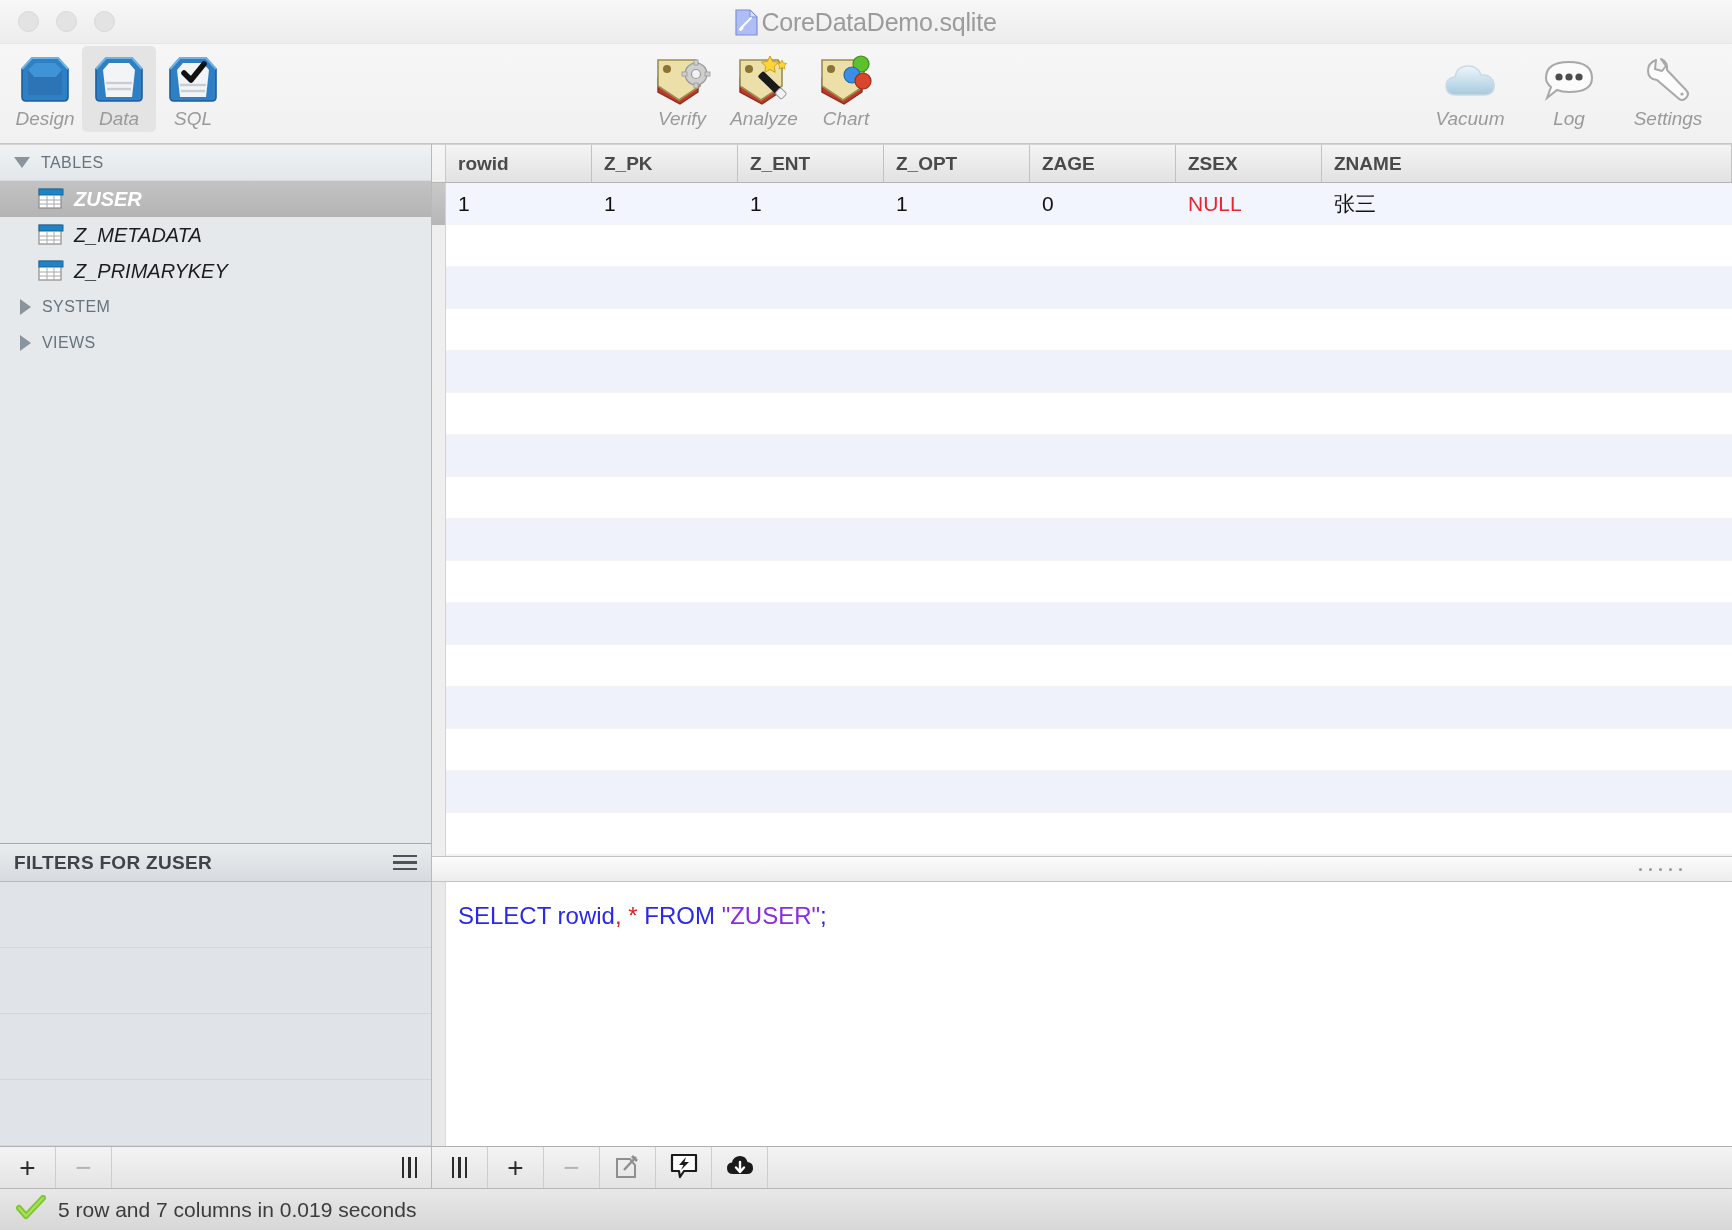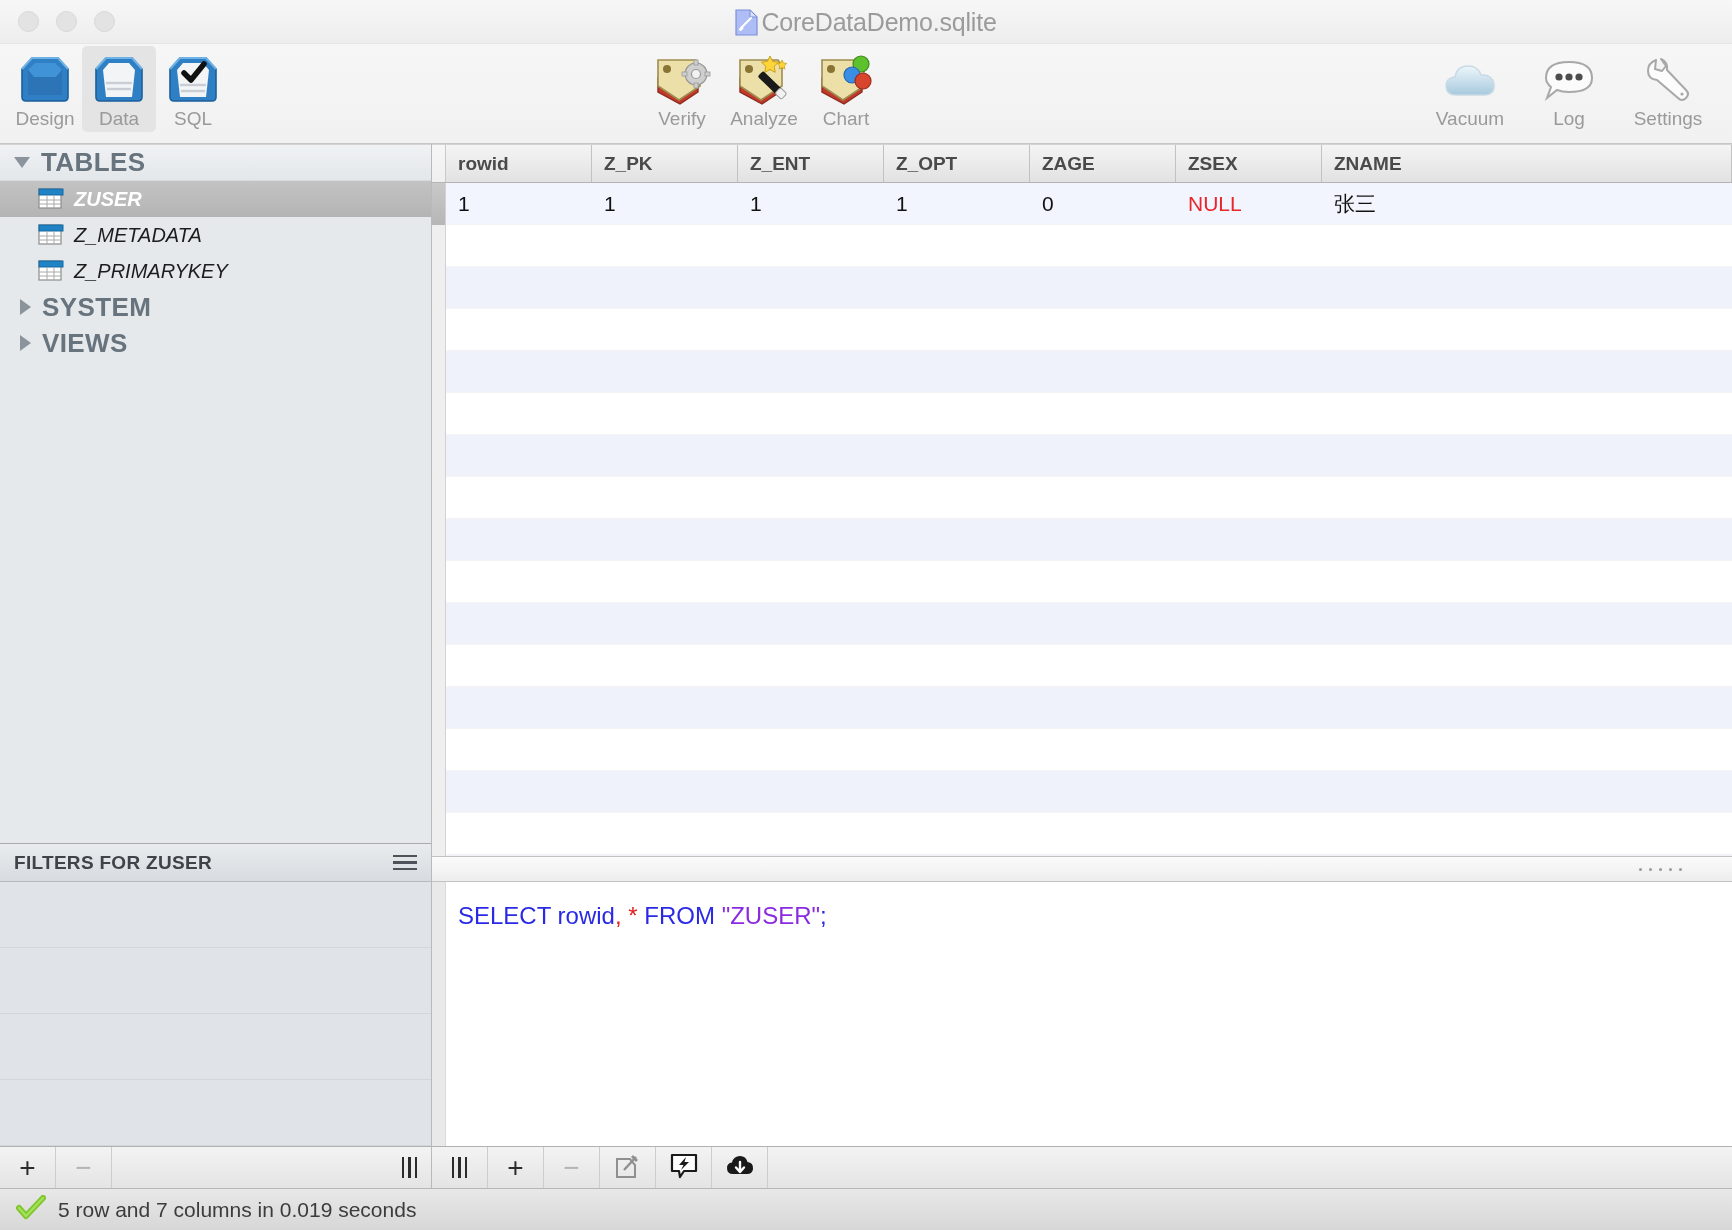--- a/index.html
+++ b/index.html
@@ -51,20 +51,21 @@
   .tb-group { position: absolute; display: flex; align-items: flex-start; }
   .tb-left  { left: 8px;  top: 2px; gap: 0px; }
   .tb-center{ left: 645px; top: 2px; gap: 8px; }
   .tb-right { right: 16px; top: 2px; gap: 14px; }
   .tb-item {
     width: 74px;
     display: flex; flex-direction: column; align-items: center;
     padding: 4px 2px 2px 2px;
     border-radius: 5px;
     cursor: default;
+    font-style: italic;
   }
   .tb-item.selected { background: #e4e4e4; }
   .tb-ico { height: 60px; display: flex; align-items: center; justify-content: center; }
   .tb-lbl {
     font-size: 19px; color: #9a9a9a; margin-top: -2px;
     white-space: nowrap;
   }
   .tb-item.wide { width: 96px; }
 
   
@@ -102,21 +103,21 @@
     border-left: 8px solid transparent;
     border-right: 8px solid transparent;
     border-top: 11px solid #8b949c;
   }
   .disc.closed {
     border-top: 8px solid transparent;
     border-bottom: 8px solid transparent;
     border-left: 11px solid #8b949c;
   }
   .sb-group-lbl {
-    font-size: 26px; font-weight: bold; color: #67737d;
+    font-size: 16px; font-weight: normal; color: #67737d;
     letter-spacing: 0.4px;
   }
   .sb-row {
     height: 36px;
     display: flex; align-items: center;
     padding-left: 38px;
     font-style: italic;
   }
   .sb-row.selected {
     background: linear-gradient(to bottom, #c3c3c3 0%, #b4b4b4 100%);

